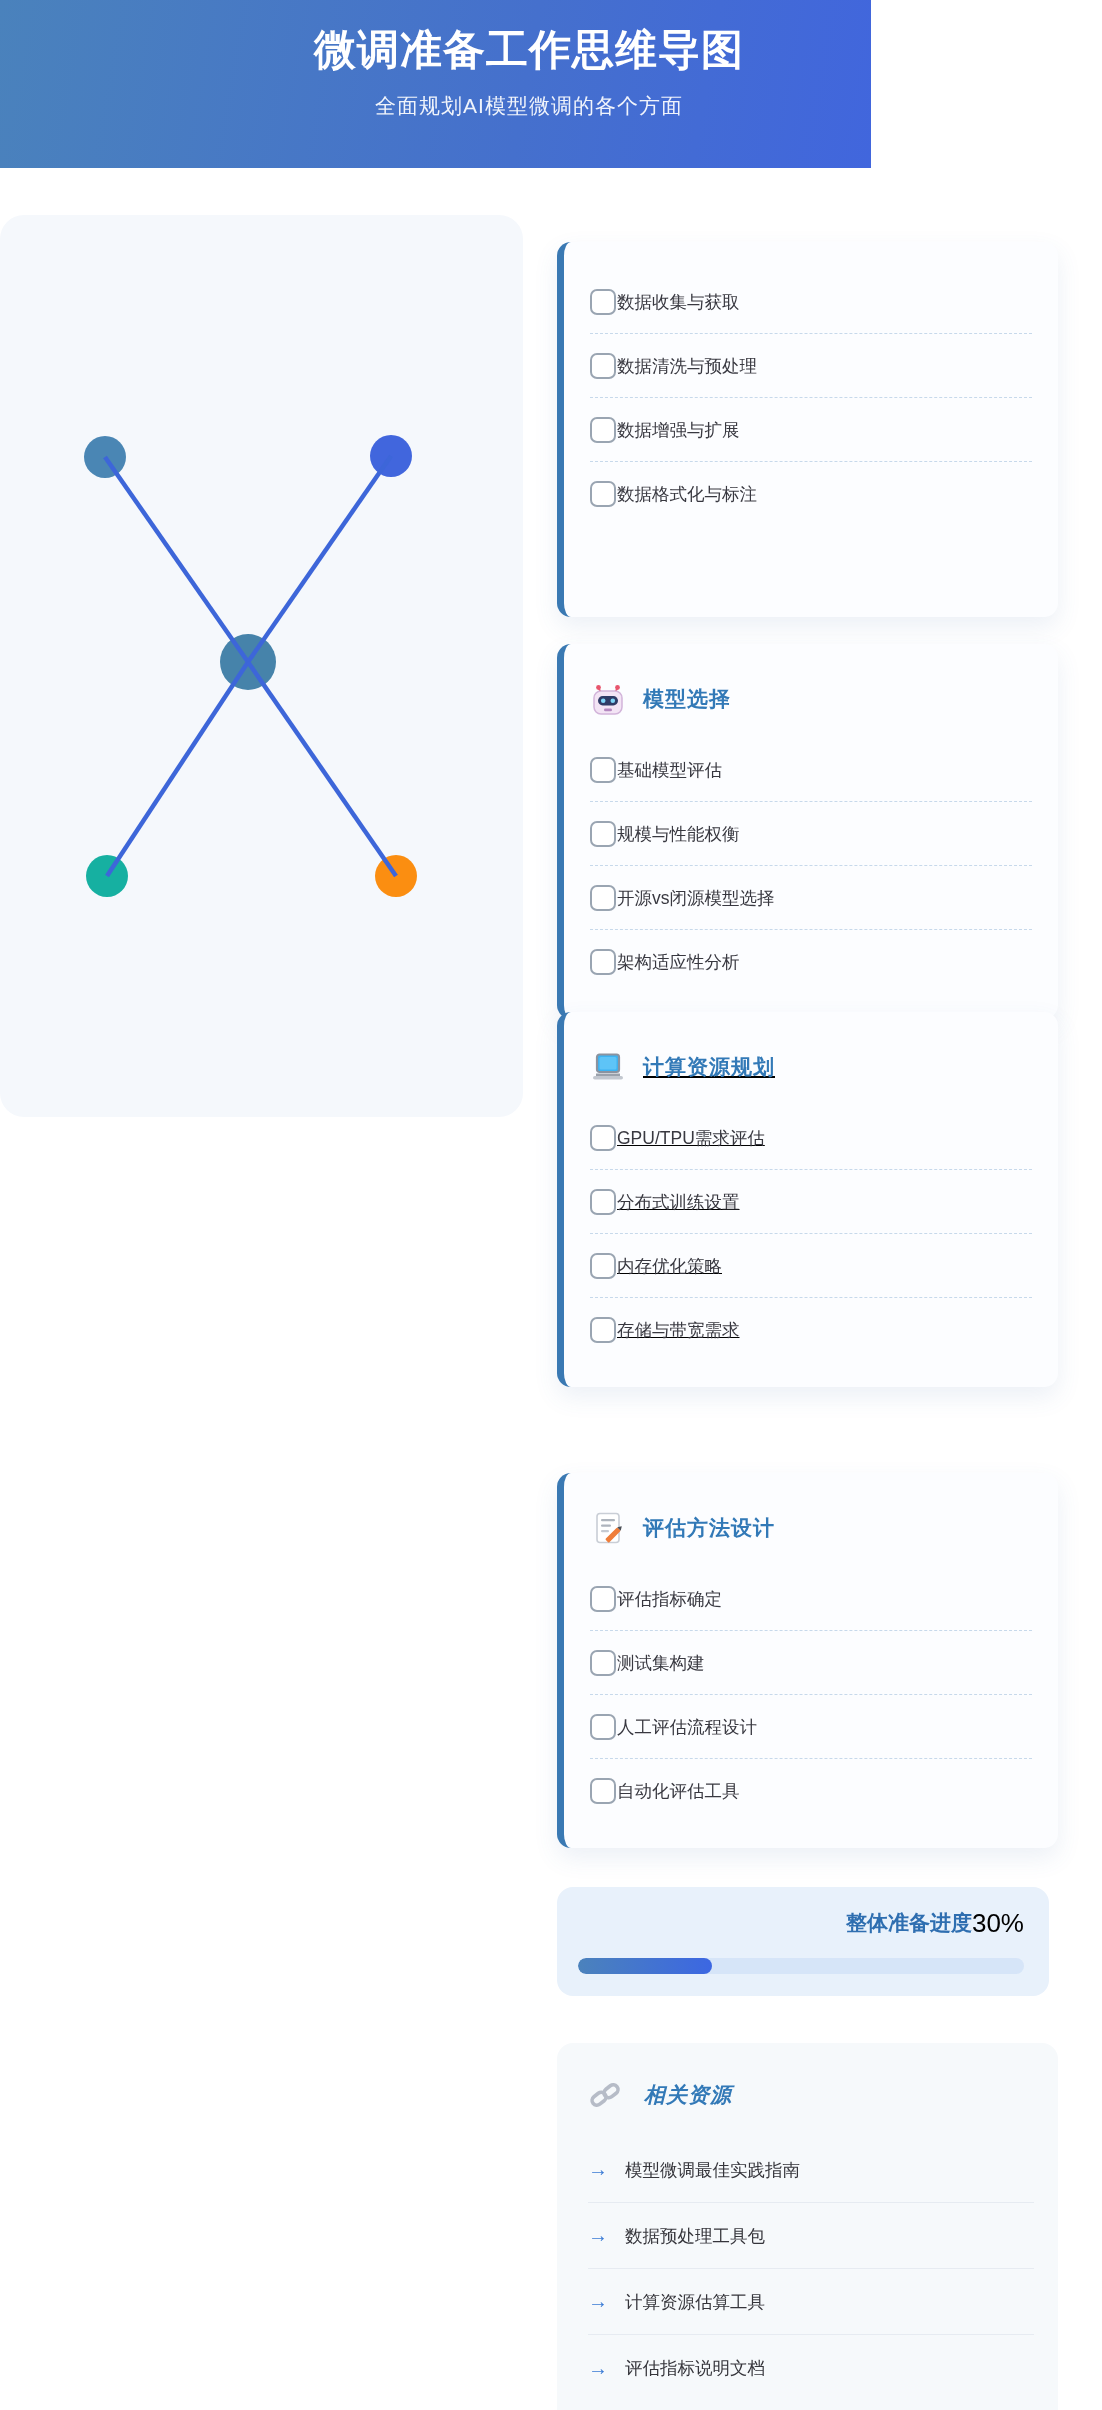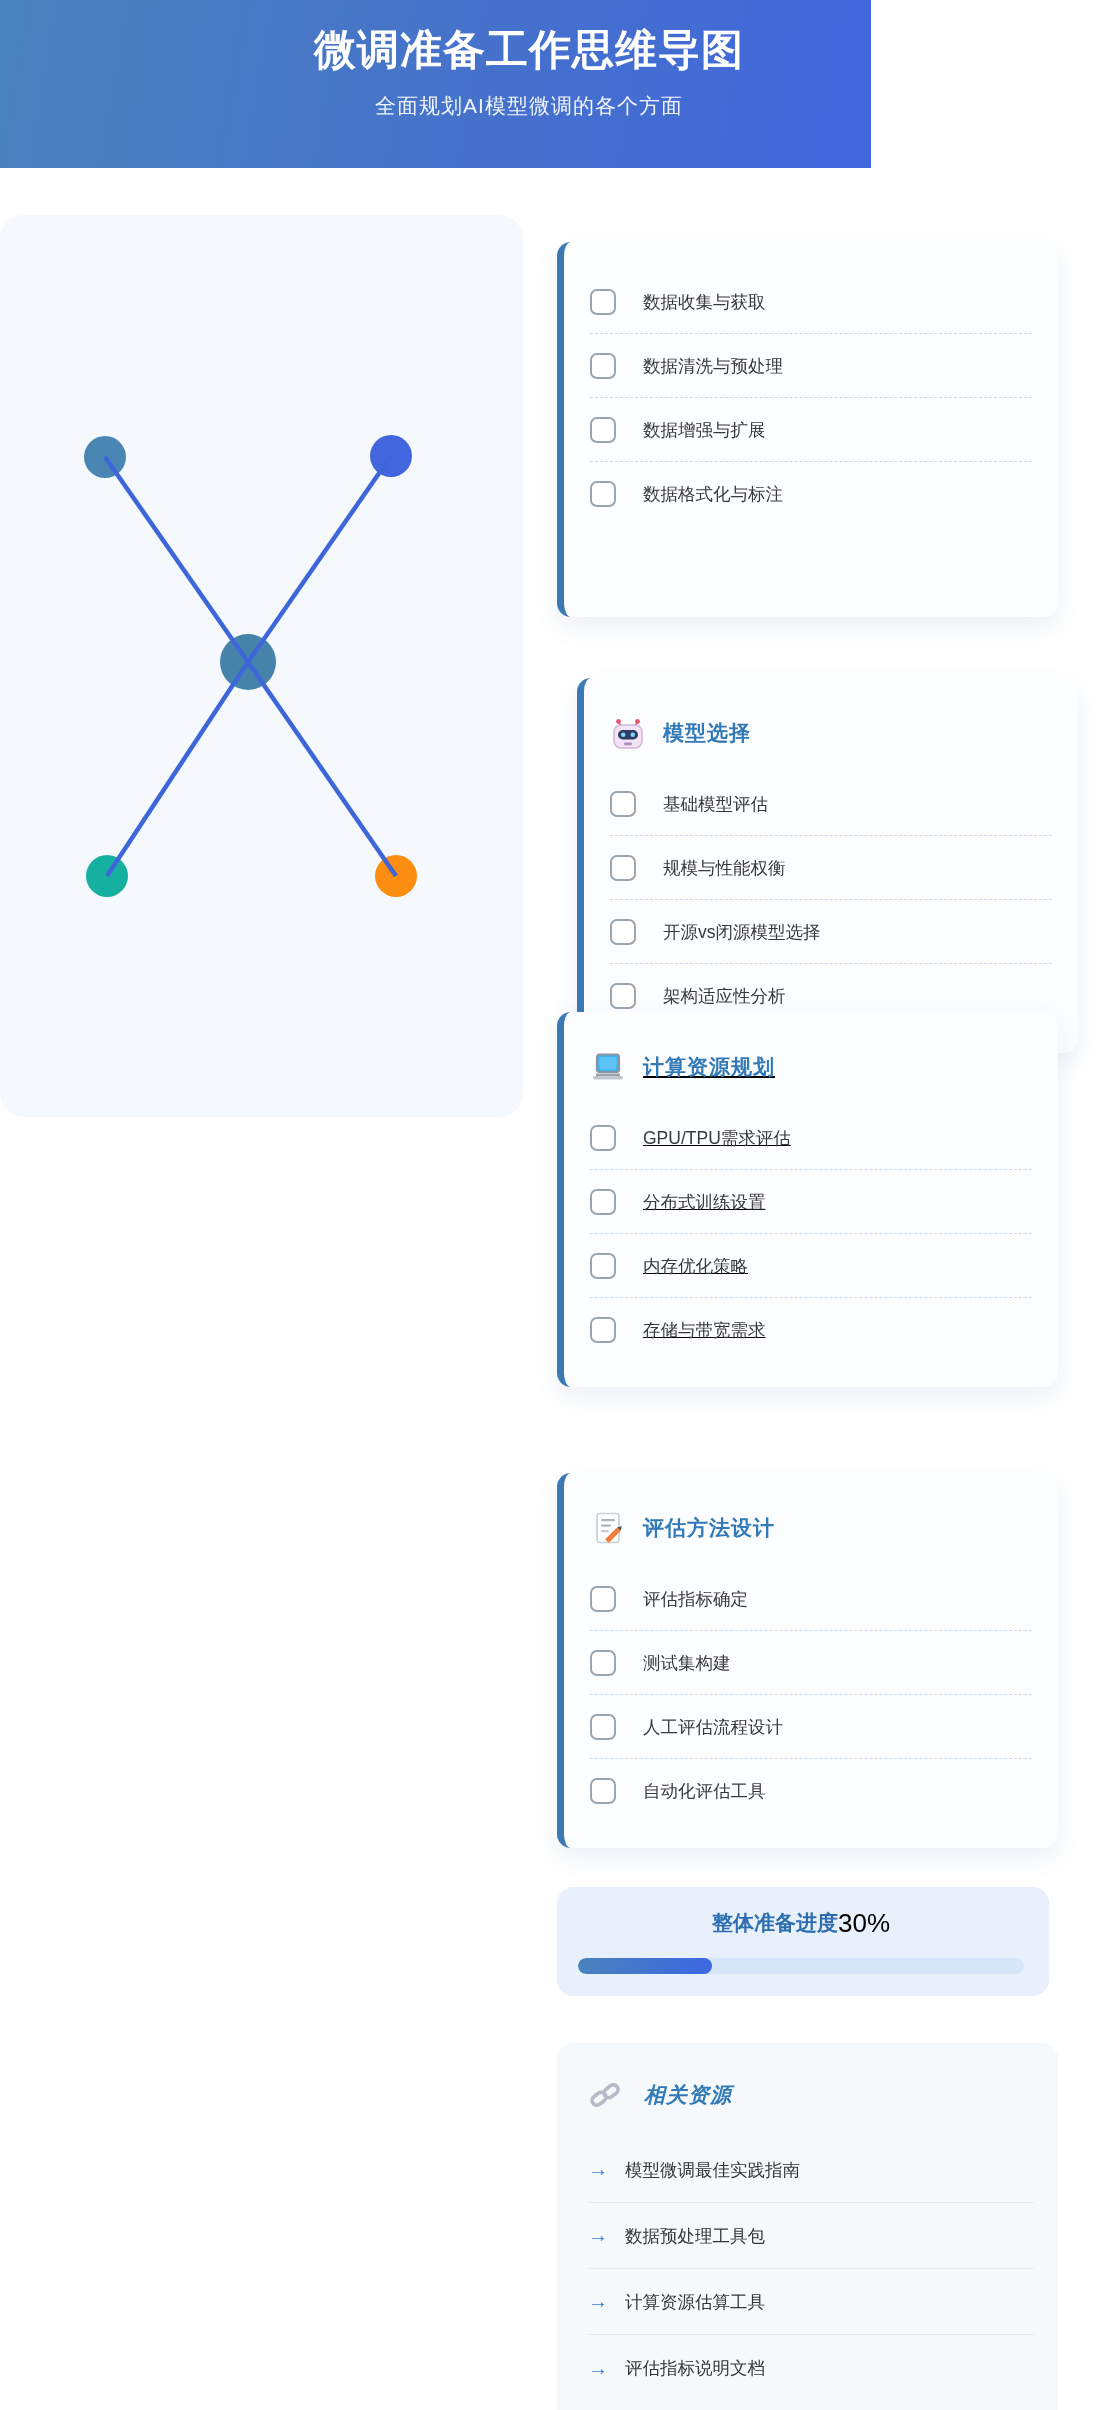--- a/index.html
+++ b/index.html
@@ -30,34 +30,34 @@
     position:absolute;left:557px;width:501px;height:375px;box-sizing:border-box;
     background:#fcfdff;border-radius:14px;border-left:7px solid #3a79b3;
     box-shadow:0 10px 24px rgba(70,110,170,.10);
     padding:28px 26px 0 26px;
   }
   .card-header{display:flex;align-items:center;gap:17px;height:54px;margin-bottom:12px;}
   .card-icon{width:36px;height:36px;flex:0 0 36px;}
   .card-icon svg{width:36px;height:36px;display:block;}
   .card-title{margin:0;font-size:21px;font-weight:bold;color:#3279b7;letter-spacing:1px;}
   .check-item{
-    display:flex;align-items:center;gap:27px;height:64px;box-sizing:border-box;
+    display:flex;align-items:center;gap:1px;height:64px;box-sizing:border-box;
     border-bottom:1.5px dashed #c7d9eb;cursor:pointer;
   }
   .check-item:last-child{border-bottom:none;}
   .checkbox{
     width:22px;height:22px;flex:0 0 22px;border:2px solid #9aa5b2;border-radius:7px;background:#ffffff;
   }
   .check-label{font-size:17.5px;color:#383840;}
   
   .progress-card{
     position:absolute;left:557px;top:1887px;width:492px;height:109px;box-sizing:border-box;
     background:#e8f1fb;border-radius:16px;padding:22px 25px 0 21px;
   }
-  .progress-row{display:flex;justify-content:center;align-items:center;height:28px;}
+  .progress-row{display:flex;justify-content:flex-end;align-items:center;height:28px;}
   .progress-label{font-size:21px;font-weight:bold;color:#2e6eb0;}
   .progress-percent{font-size:26px;font-weight:400;color:#000000;}
   .progress-track{
     margin-top:21px;height:16px;border-radius:8px;background:#d6e5f8;overflow:hidden;
   }
   .progress-fill{
     height:16px;border-radius:8px;
     background:linear-gradient(90deg,#4b82bc 0%,#3c67e2 100%);
   }
   
@@ -119,21 +119,21 @@
     <span class="check-label">数据增强与扩展</span>
   </div>
 
   <div class="check-item">
     <span class="checkbox"></span>
     <span class="check-label">数据格式化与标注</span>
   </div>
 </div>
   </section>
 
-  <section class="card" style="top: 678px; margin-left: 20px;">
+  <section class="card" style="top: 644px;">
     <div class="card-header">
       <span class="card-icon">
           <svg viewBox="0 0 36 36">
             <line x1="9" y1="8" x2="11" y2="11" stroke="#e8556d" stroke-width="1.6"></line>
             <line x1="27" y1="8" x2="25" y2="11" stroke="#e8556d" stroke-width="1.6"></line>
             <circle cx="8.5" cy="6.5" r="2.4" fill="#e8556d"></circle>
             <circle cx="27.5" cy="6.5" r="2.4" fill="#e8556d"></circle>
             <rect x="4" y="10" width="28" height="23" rx="7" fill="#f3e4f5" stroke="#d2b4da" stroke-width="1.5"></rect>
             <rect x="8" y="15" width="20" height="9.5" rx="4.7" fill="#2f3b66"></rect>
             <circle cx="13.2" cy="19.7" r="2.3" fill="#7fd4f7"></circle>

